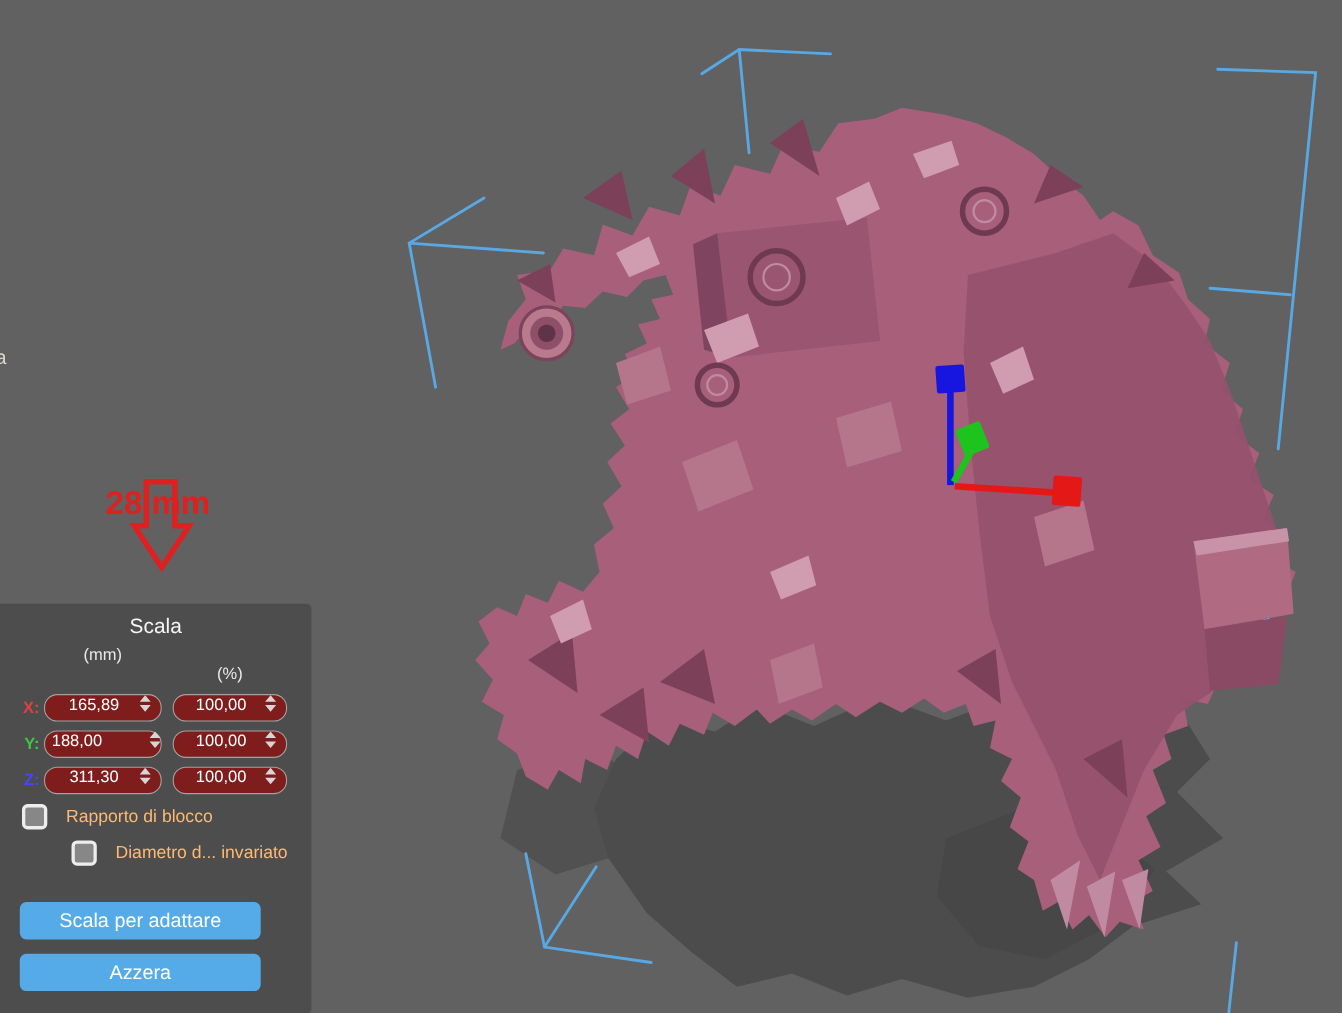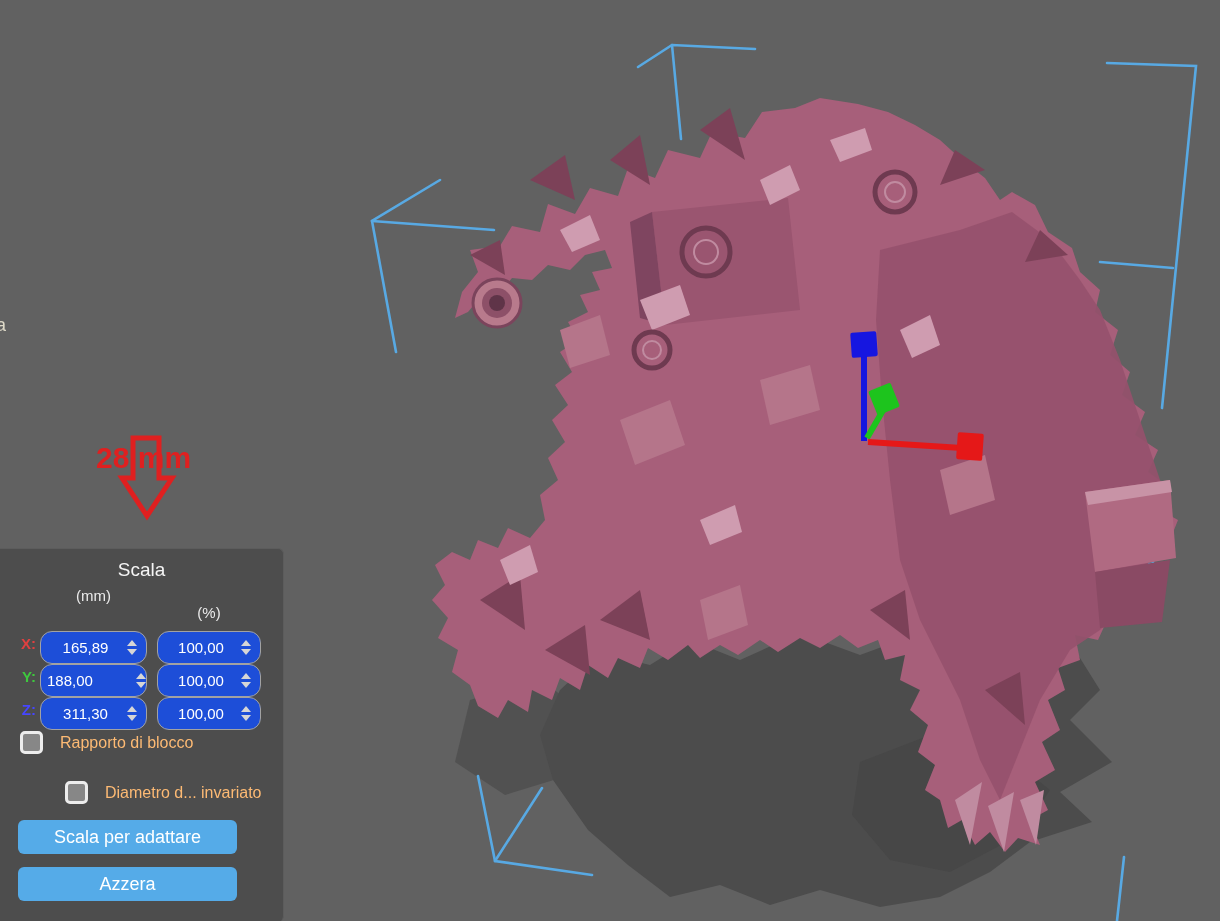--- a/index.html
+++ b/index.html
@@ -32,22 +32,22 @@
     font-size:19px;color:#f5f5f5;
   }
   .col-header{position:absolute;font-size:15px;color:#eaeaea;text-align:center;}
   .col-header.mm{left:40px;width:107px;top:38px;}
   .col-header.pct{left:157px;width:104px;top:55px;}
   .axis-label{position:absolute;width:24px;text-align:right;font-size:15px;font-weight:bold;}
   .axis-label.x{color:#e04040;}
   .axis-label.y{color:#3ec83e;}
   .axis-label.z{color:#4646ff;}
   .spinbox{
-    position:absolute;height:33px;background:#1d4ed8;border:1px solid #a2a2a2;
-    border-radius:12px;display:flex;align-items:center;box-sizing:border-box;
+    position:absolute;height:25px;background:#7f1d1d;border:1px solid #a2a2a2;
+    border-radius:12px;display:flex;box-sizing:border-box;
   }
   .spinbox .spin-value{flex:1;text-align:center;font-size:15px;color:#ffffff;padding-left:6px;}
   .spinner{width:16px;display:flex;flex-direction:column;align-items:center;gap:3px;margin-right:6px;cursor:pointer;}
   .tri-up{width:0;height:0;border-left:5px solid transparent;border-right:5px solid transparent;border-bottom:6px solid #d6d6d6;}
   .tri-down{width:0;height:0;border-left:5px solid transparent;border-right:5px solid transparent;border-top:6px solid #d6d6d6;}
   .checkbox-row{position:absolute;left:20px;display:flex;align-items:center;}
   .checkbox{
     width:17px;height:17px;border:3px solid #ededed;border-radius:5px;
     background:#878787;margin-right:17px;cursor:pointer;
   }
@@ -243,21 +243,21 @@
       <span class="spinner">
         <span class="tri-up"></span>
         <span class="tri-down"></span>
       </span>
     </div>
 
     <div class="checkbox-row" style="top:182px;">
       <span class="checkbox"></span>
       <span class="checkbox-label">Rapporto di blocco</span>
     </div>
-    <div class="checkbox-row" style="top:232px;padding-left:45px;">
+    <div class="checkbox-row" style="top:215px;padding-left:45px;">
       <span class="checkbox"></span>
       <span class="checkbox-label">Diametro d... invariato</span>
     </div>
 
     <div class="panel-button" style="top:271px;">Scala per adattare</div>
     <div class="panel-button" style="top:318px;">Azzera</div>
   </div>
 
 </div>
 

